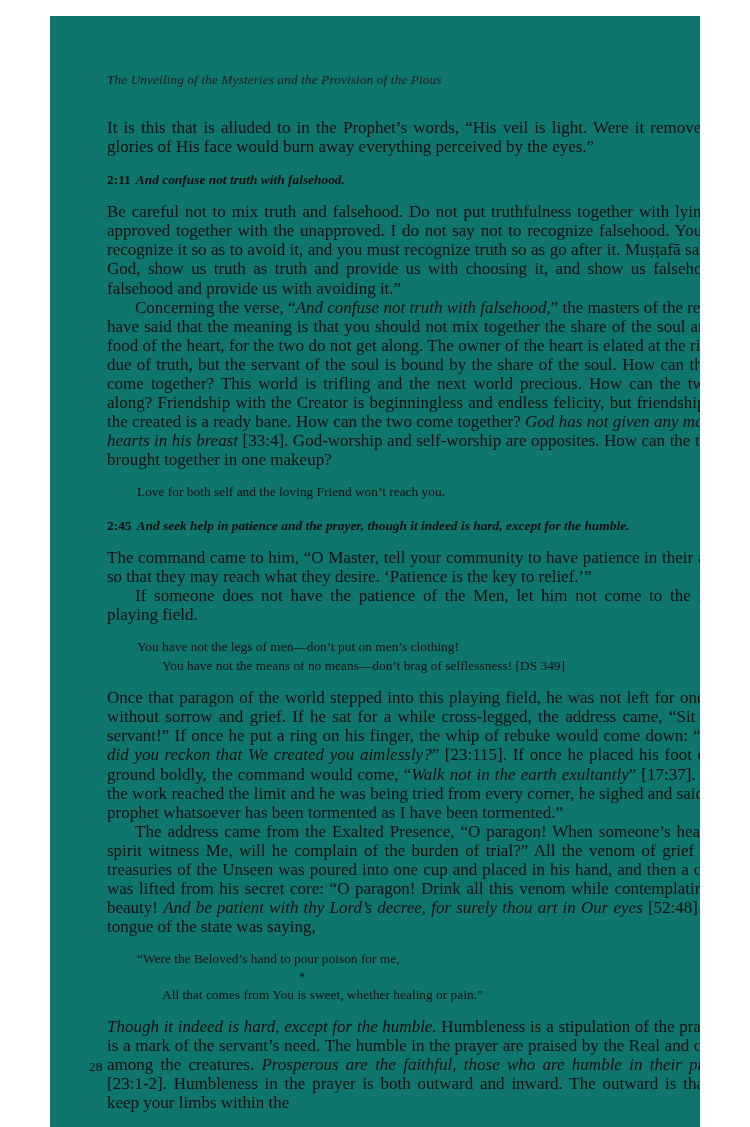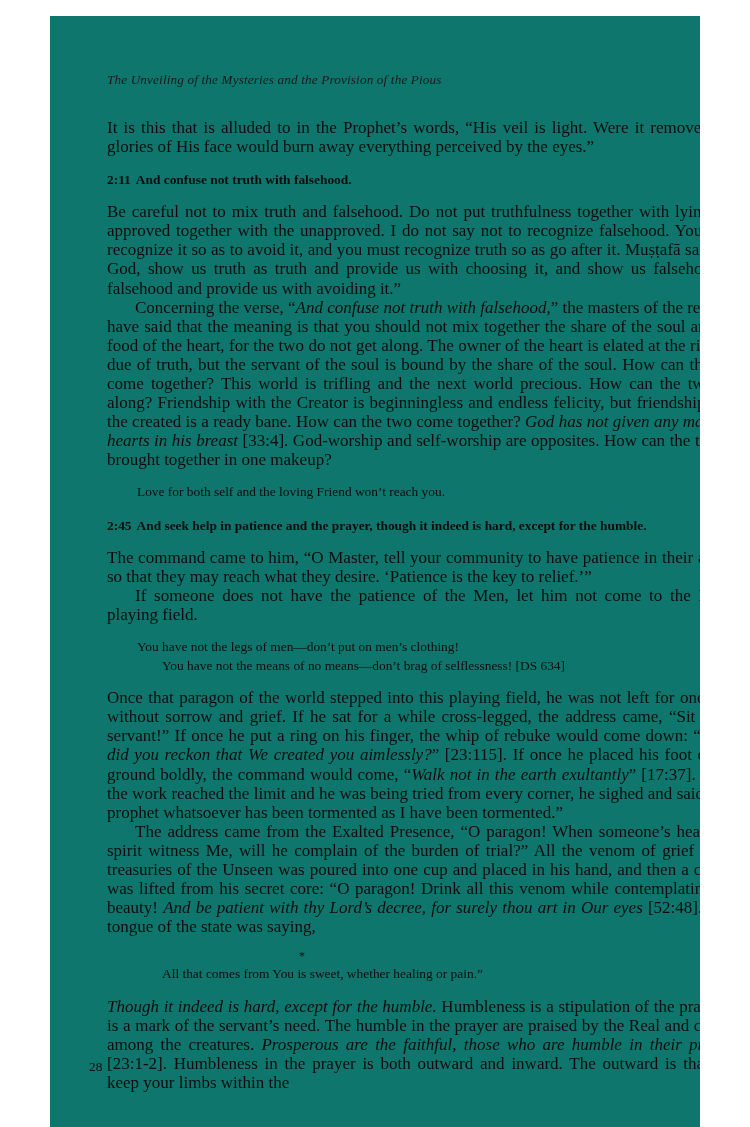--- a/index.html
+++ b/index.html
@@ -79,20 +79,21 @@
     font-size: 13.4px;
     line-height: 19.1px;
     margin: 14px 0 13px 0;
     color: #0d0d0d;
   }
   .verse-heading .vnum {
     font-weight: bold;
   }
   .verse-heading .vtext {
     font-weight: bold;
+    font-style: italic;
     margin-left: 5px;
   }
   i, .it {
     font-style: italic;
   }
   .folio {
     position: absolute;
     left: 39px;
     top: 1043px;
     font-size: 13.4px;
@@ -128,28 +129,29 @@
 
       <div class="verse-heading">
         <span class="vnum">2:45</span><span class="vtext">And seek help in patience and the prayer, though it indeed is hard, except for the humble.</span>
       </div>
 
       <p class="para">The command came to him, “O Master, tell your community to have patience in their affairs so that they may reach what they desire.  ‘Patience is the key to relief.’”</p>
       <p class="para indent">If someone does not have the patience of the Men, let him not come to the Men’s playing field.</p>
 
       <div class="verse">
         <div class="v1">You have not the legs of men—don’t put on men’s clothing!</div>
-        <div class="v2">You have not the means of no means—don’t brag of selflessness!  [DS 634]</div>
+        <div class="v2">You have not the means of no means—don’t brag of selflessness!  [DS 349]</div>
       </div>
 
       <p class="para"><span>Once that paragon of the world stepped into this playing field, he was not left for one hour without sorrow and grief.  If he sat for a while cross-legged, the address came, “Sit like a servant!”  If once he put a ring on his finger, the whip of rebuke would come down: “</span><i>What, did you reckon that We created you aimlessly?</i><span>” [23:115].  If once he placed his foot on the ground boldly, the command would come, “</span><i>Walk not in the earth exultantly</i><span>” [17:37].  When the work reached the limit and he was being tried from every corner, he sighed and said, “No prophet whatsoever has been tormented as I have been tormented.”</span></p>
 
       <p class="para indent"><span>The address came from the Exalted Presence, “O paragon!  When someone’s heart and spirit witness Me, will he complain of the burden of trial?”  All the venom of grief in the treasuries of the Unseen was poured into one cup and placed in his hand, and then a curtain was lifted from his secret core:  “O paragon!  Drink all this venom while contemplating My beauty! </span><i>And be patient with thy Lord’s decree, for surely thou art in Our eyes</i><span> [52:48].”  The tongue of the state was saying,</span></p>
 
       <div class="verse">
+        <div class="v1">“Were the Beloved’s hand to pour poison for me,</div>
         <div class="verse-sep">*</div>
         <div class="v2">All that comes from You is sweet, whether healing or pain.”</div>
       </div>
 
       <p class="para"><i>Though it indeed is hard, except for the humble.</i><span>  Humbleness is a stipulation of the prayer.  It is a mark of the servant’s need.  The humble in the prayer are praised by the Real and chosen among the creatures.  </span><i>Prosperous are the faithful, those who are humble in their prayers</i><span> [23:1-2].  Humbleness in the prayer is both outward and inward.  The outward is that you keep your limbs within the</span></p>
 
     </div>
   </div>
 
   <div class="folio">28</div>

